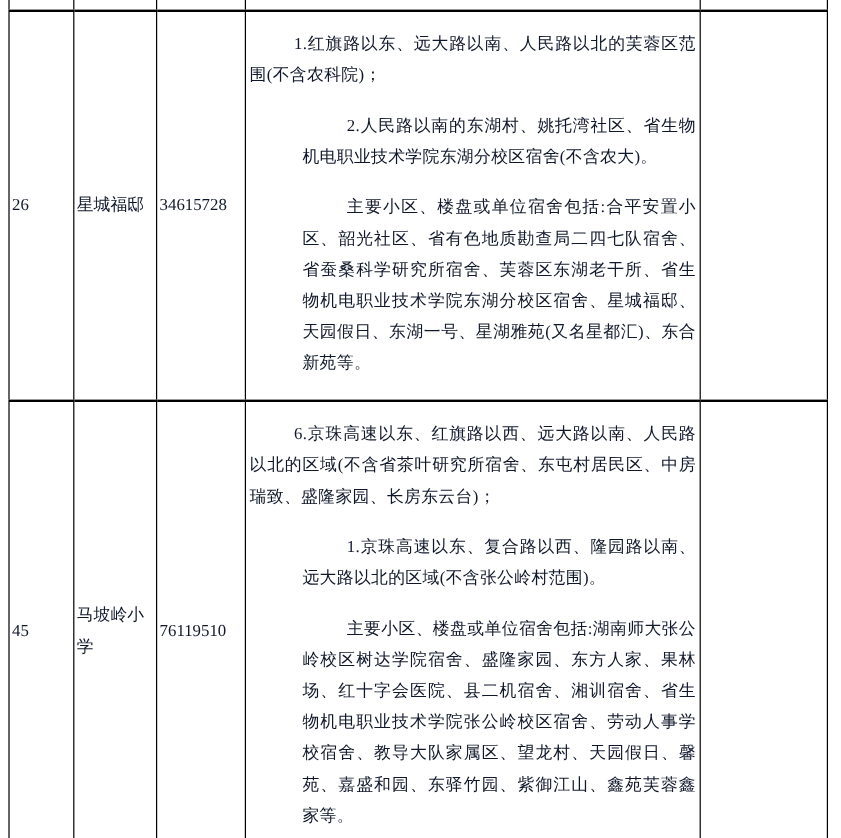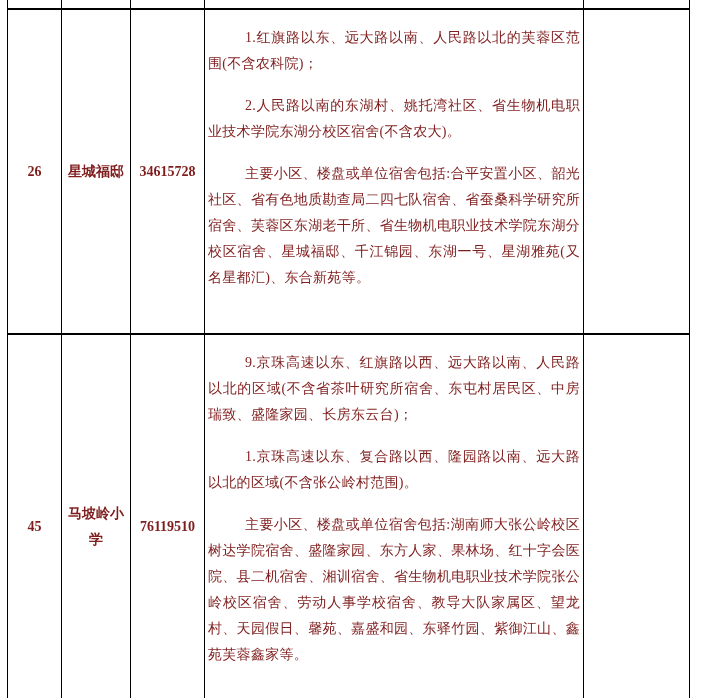--- a/index.html
+++ b/index.html
@@ -21,50 +21,50 @@
     border-collapse: collapse;
     table-layout: fixed;
     width: 682px;
   }
   td {
     border-left: 1px solid #000;
     border-right: 1px solid #000;
     border-top: 2px solid #000;
     border-bottom: 2px solid #000;
     padding: 0;
-    color: #7f1d1d;
+    color: #0f172a;
     font-size: 14px;
     overflow: hidden;
   }
   tr.sliver-top td {
     border-top: none;
     height: 8px;
   }
   tr.data-row-1 td { height: 308px; }
   tr.data-row-2 td { height: 368px; }
   td.c-num, td.c-name, td.c-phone {
-    text-align: center;
+    text-align: left;
     vertical-align: middle;
     line-height: 26px;
     padding: 0 2px;
-    font-weight: bold;
   }
   td.c-desc {
     vertical-align: top;
     padding: 15px 3px 0 3px;
   }
   .para {
     margin: 0;
     text-indent: 37px;
     line-height: 26px;
     text-align: justify;
     letter-spacing: 0.3px;
   }
   .para + .para {
     margin-top: 16px;
+    margin-left: 44px;
   }
 </style>
 </head>
 <body>
 
 <div class="table-wrap">
   <table class="district-table">
     <colgroup>
       <col style="width:54px">
       <col style="width:69px">
@@ -87,37 +87,37 @@
         </td>
         <td class="c-name">
           <span>星城福邸</span>
         </td>
         <td class="c-phone">
           <span>34615728</span>
         </td>
         <td class="c-desc">
           <p class="para">1.红旗路以东、远大路以南、人民路以北的芙蓉区范围(不含农科院)；</p>
           <p class="para">2.人民路以南的东湖村、姚托湾社区、省生物机电职业技术学院东湖分校区宿舍(不含农大)。</p>
-          <p class="para">主要小区、楼盘或单位宿舍包括:合平安置小区、韶光社区、省有色地质勘查局二四七队宿舍、省蚕桑科学研究所宿舍、芙蓉区东湖老干所、省生物机电职业技术学院东湖分校区宿舍、星城福邸、千江锦园、东湖一号、星湖雅苑(又名星都汇)、东合新苑等。</p>
+          <p class="para">主要小区、楼盘或单位宿舍包括:合平安置小区、韶光社区、省有色地质勘查局二四七队宿舍、省蚕桑科学研究所宿舍、芙蓉区东湖老干所、省生物机电职业技术学院东湖分校区宿舍、星城福邸、天园假日、东湖一号、星湖雅苑(又名星都汇)、东合新苑等。</p>
         </td>
         <td></td>
       </tr>
 
       <tr class="data-row-2">
         <td class="c-num">
           <span>45</span>
         </td>
         <td class="c-name">
           <span>马坡岭小学</span>
         </td>
         <td class="c-phone">
           <span>76119510</span>
         </td>
         <td class="c-desc">
-          <p class="para">9.京珠高速以东、红旗路以西、远大路以南、人民路以北的区域(不含省茶叶研究所宿舍、东屯村居民区、中房瑞致、盛隆家园、长房东云台)；</p>
+          <p class="para">6.京珠高速以东、红旗路以西、远大路以南、人民路以北的区域(不含省茶叶研究所宿舍、东屯村居民区、中房瑞致、盛隆家园、长房东云台)；</p>
           <p class="para">1.京珠高速以东、复合路以西、隆园路以南、远大路以北的区域(不含张公岭村范围)。</p>
           <p class="para">主要小区、楼盘或单位宿舍包括:湖南师大张公岭校区树达学院宿舍、盛隆家园、东方人家、果林场、红十字会医院、县二机宿舍、湘训宿舍、省生物机电职业技术学院张公岭校区宿舍、劳动人事学校宿舍、教导大队家属区、望龙村、天园假日、馨苑、嘉盛和园、东驿竹园、紫御江山、鑫苑芙蓉鑫家等。</p>
         </td>
         <td></td>
       </tr>
 
     </tbody>
   </table>
 </div>
 

